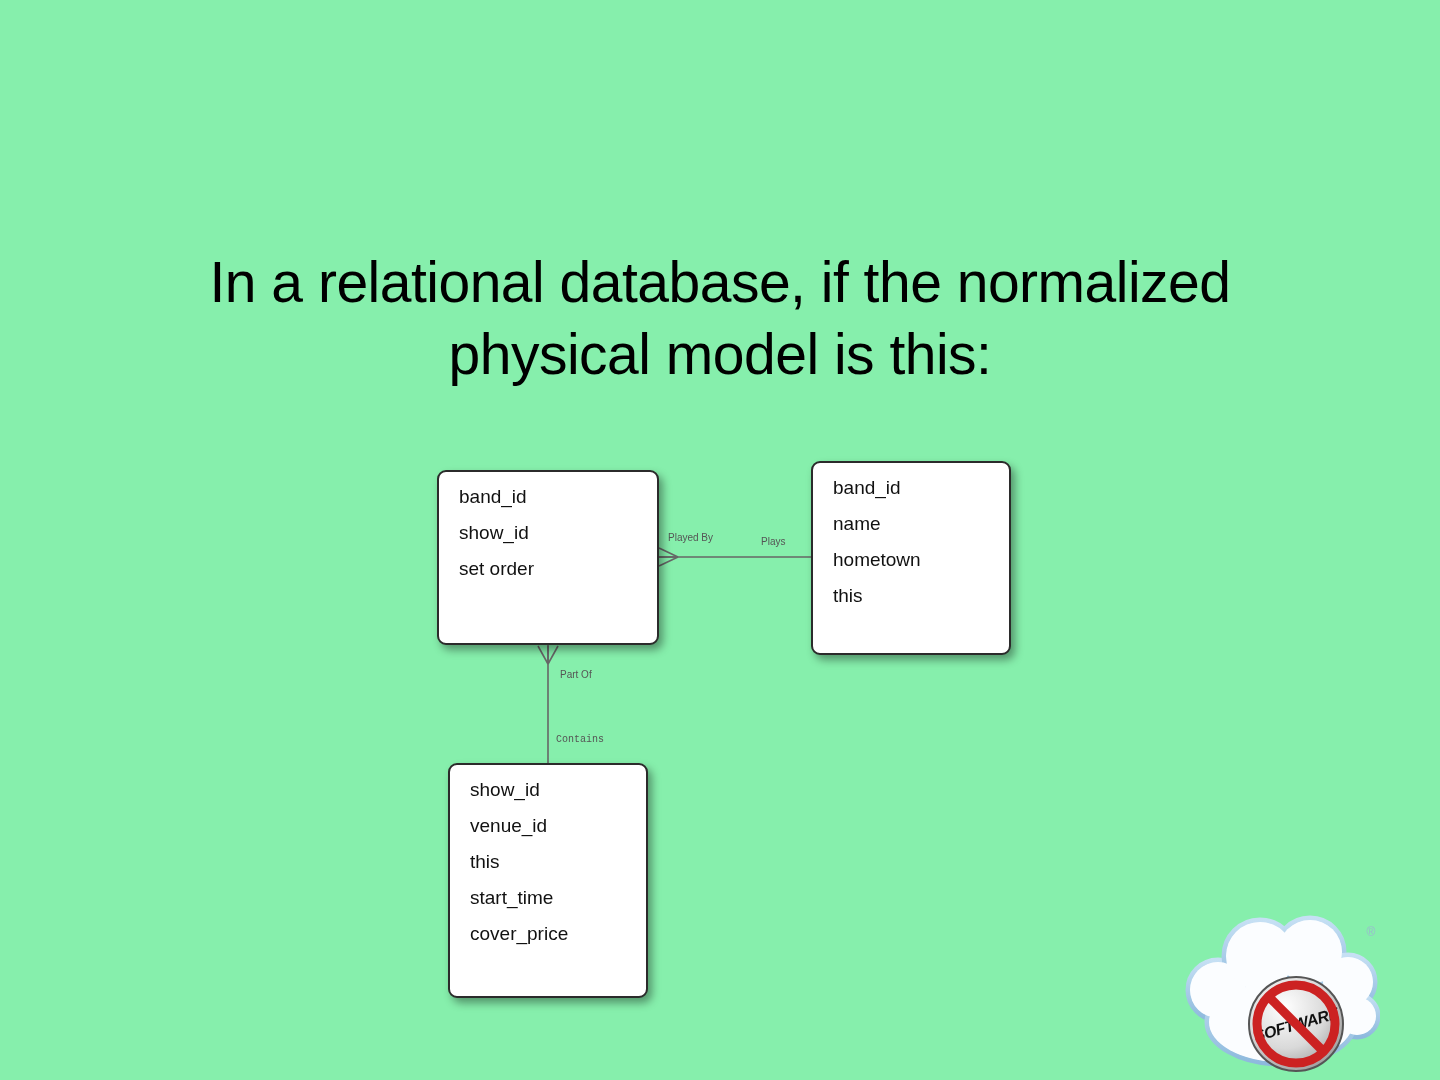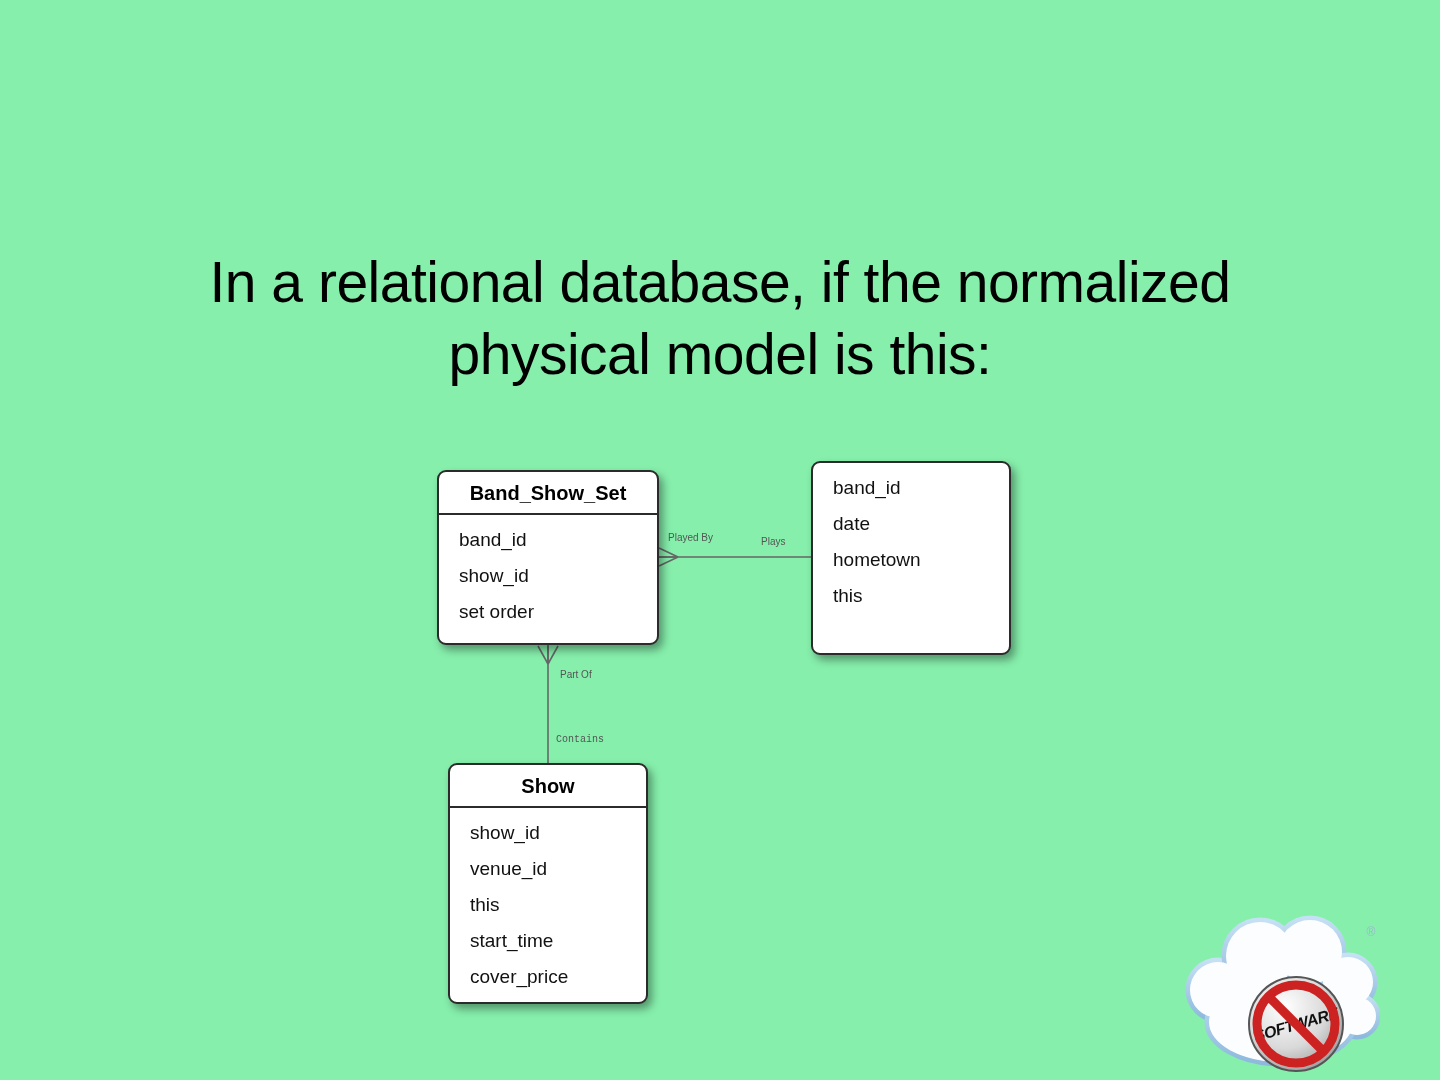--- a/index.html
+++ b/index.html
@@ -92,39 +92,37 @@
       </g>
     </g>
   </svg>
 
   <div class="rel-label" style="left:668px; top:532px;">Played By</div>
   <div class="rel-label" style="left:761px; top:536px;">Plays</div>
   <div class="rel-label" style="left:560px; top:669px;">Part Of</div>
   <div class="rel-label" style="left:556px; top:734px;font-family:Liberation Mono, monospace;">Contains</div>
 
   <div class="entity" style="left:437px; top:470px; width:222px; min-height:175px;">
-    <div class="entity-header">Band_Show_Set</div>
     <div class="entity-fields">
       <div class="entity-field">band_id</div>
       <div class="entity-field">show_id</div>
       <div class="entity-field">set order</div>
     </div>
   </div>
 
   <div class="entity" style="left:811px; top:461px; width:200px; min-height:194px;">
     <div class="entity-fields">
       <div class="entity-field">band_id</div>
-      <div class="entity-field">date</div>
+      <div class="entity-field">name</div>
       <div class="entity-field">hometown</div>
       <div class="entity-field">this</div>
     </div>
   </div>
 
   <div class="entity" style="left:448px; top:763px; width:200px; min-height:235px;">
-    <div class="entity-header">Show</div>
     <div class="entity-fields">
       <div class="entity-field">show_id</div>
       <div class="entity-field">venue_id</div>
       <div class="entity-field">this</div>
       <div class="entity-field">start_time</div>
       <div class="entity-field">cover_price</div>
     </div>
   </div>
 
   <div class="logo-wrap">

